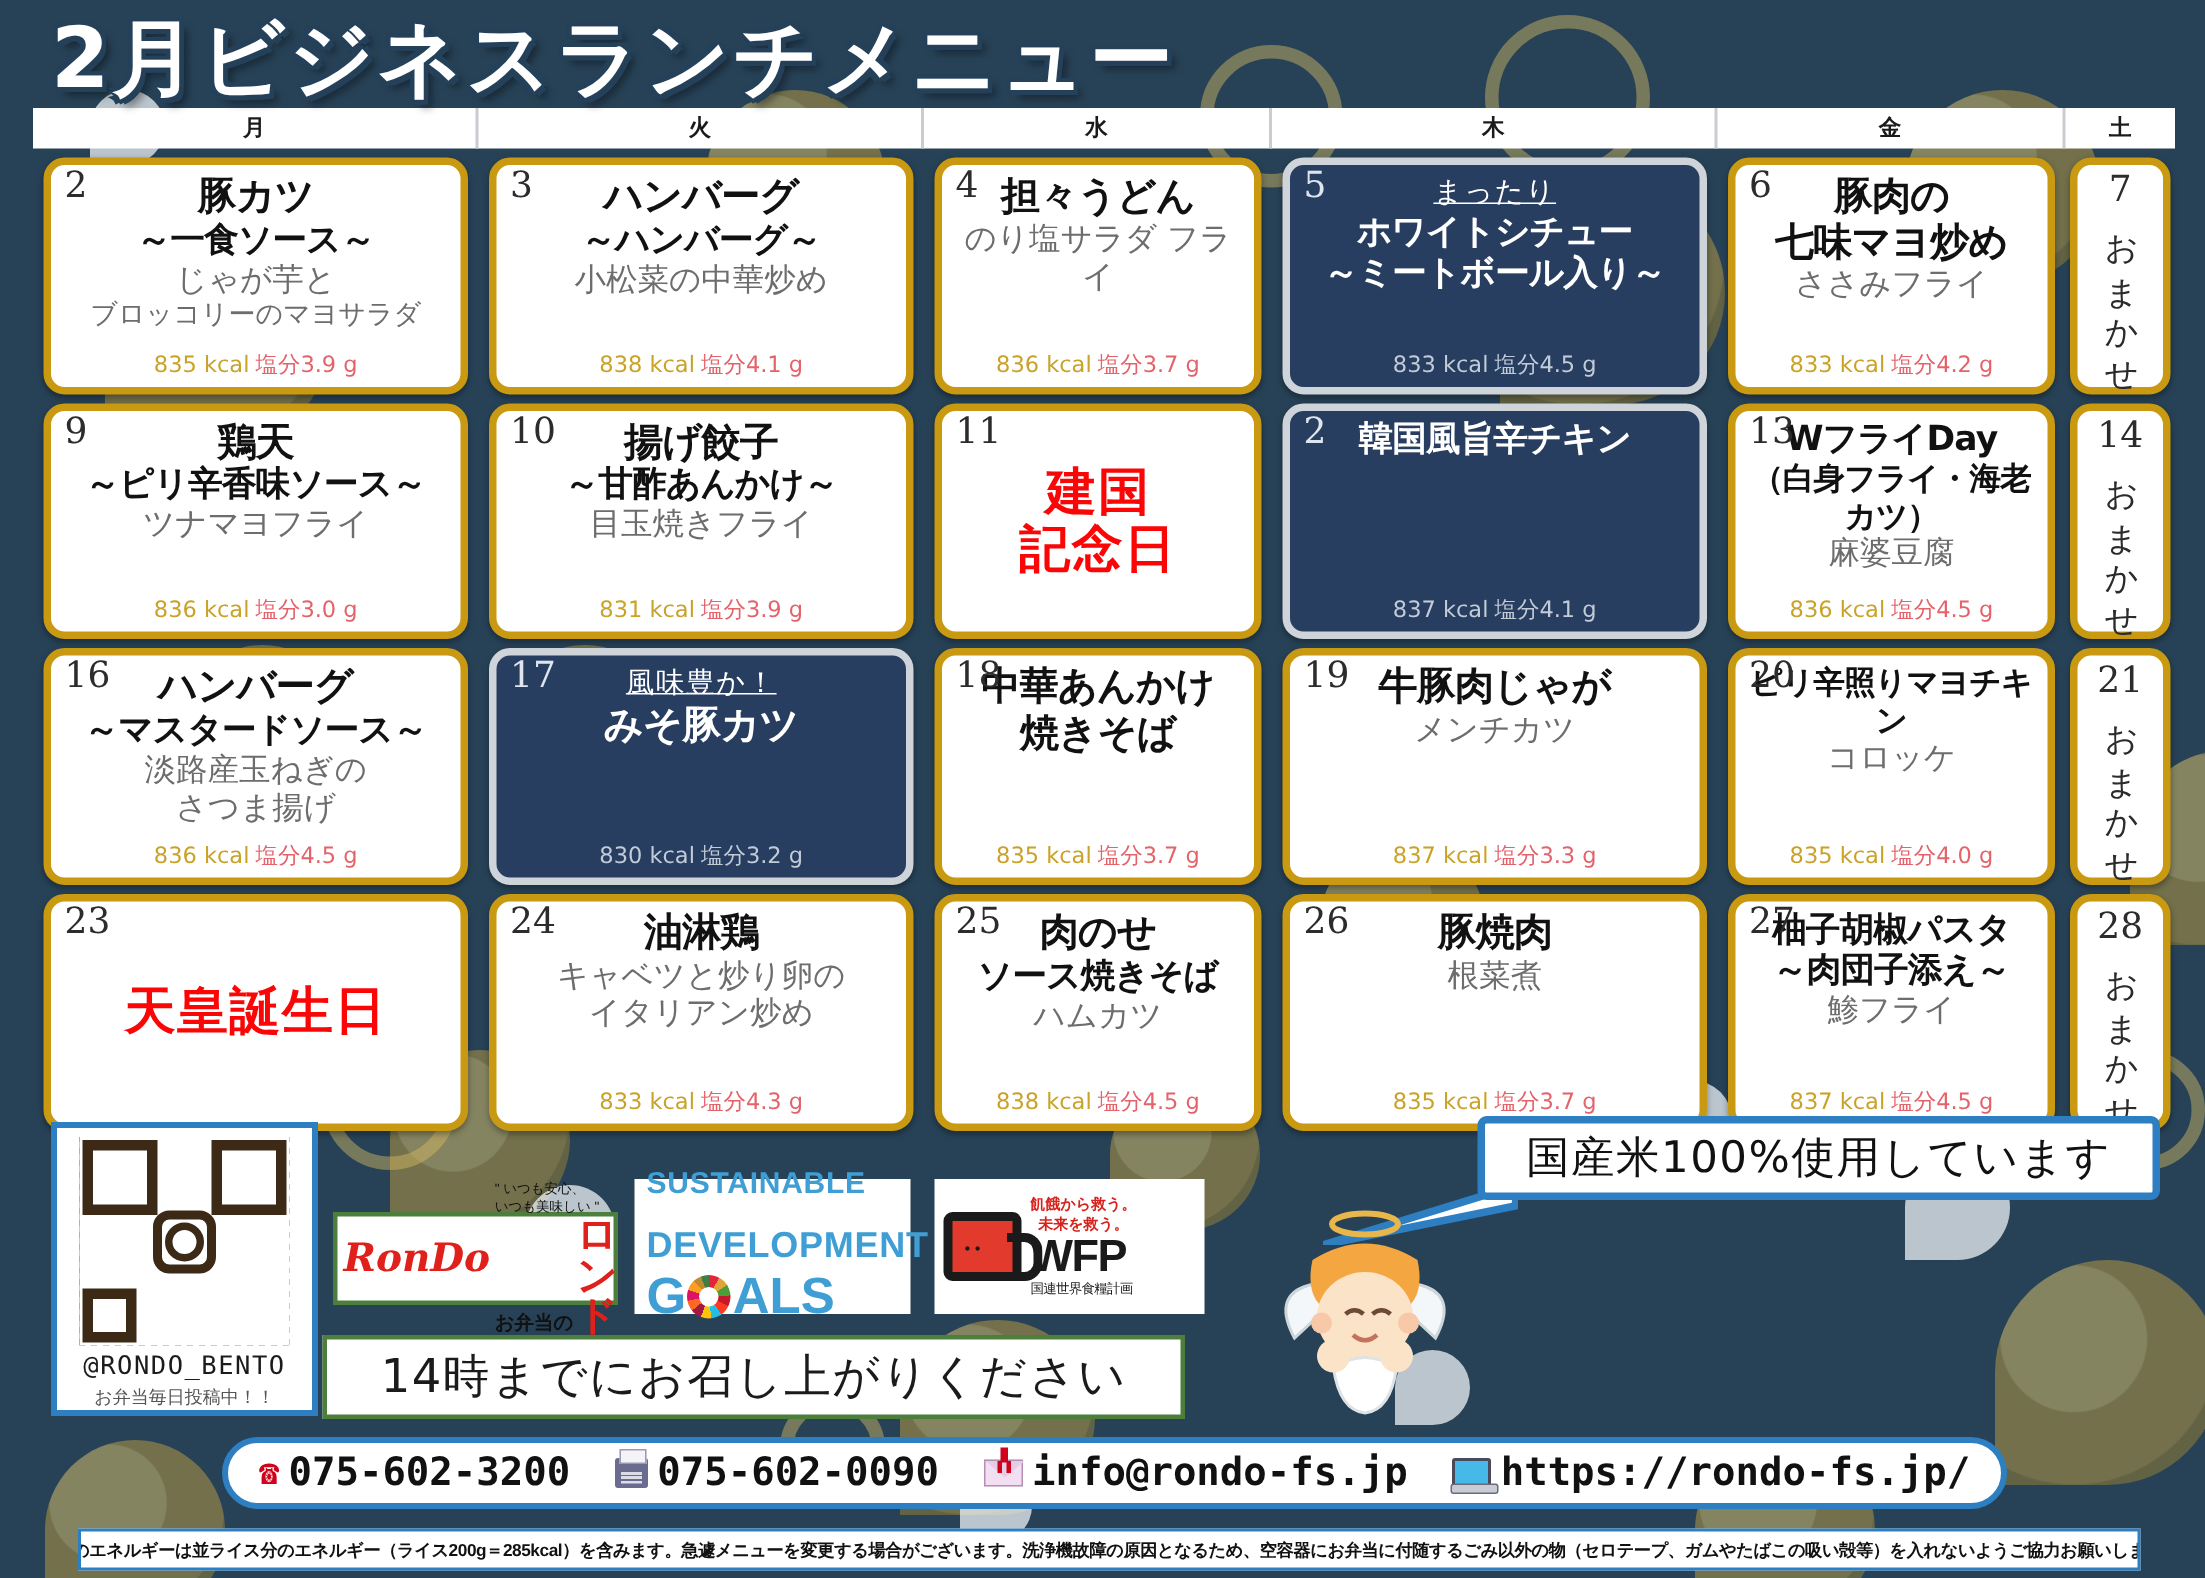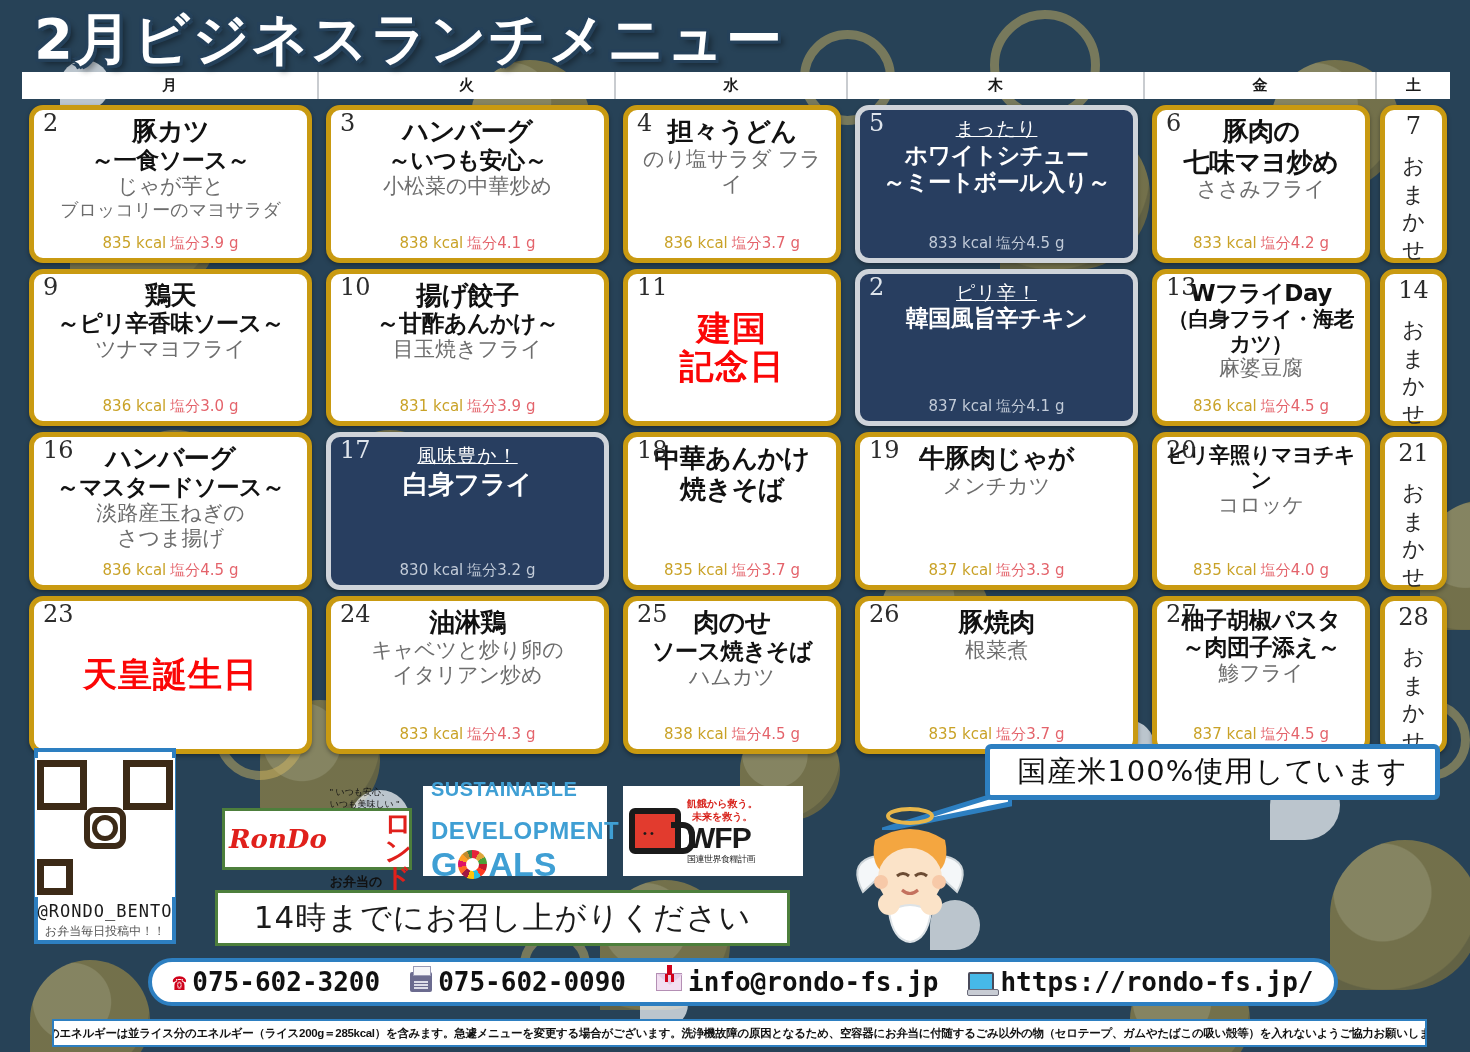--- a/index.html
+++ b/index.html
@@ -127,21 +127,21 @@
   }
 
   .vtext {
     writing-mode: vertical-rl; text-orientation: upright;
     font-size: 22px; color: #2b2b2b; letter-spacing: 3px;
     margin: 0 auto; font-family: "DejaVu Sans", sans-serif;
   }
 
   
   .qr-box {
-    position: absolute; left: 34px; top: 748px; width: 142px; height: 196px;
+    position: absolute; left: 34px; top: 748px; width: 178px; height: 196px;
     background: #ffffff; border: 4px solid #2d7fc1; z-index: 6;
     display: flex; flex-direction: column; align-items: center; padding-top: 6px;
   }
   .qr {
     width: 140px; height: 140px;
     background-color: #ffffff;
     background-image:
       repeating-linear-gradient(90deg, #3c2a17 0 4px, transparent 4px 8px),
       repeating-linear-gradient(0deg, #3c2a17 0 4px, transparent 4px 8px);
     background-blend-mode: lighten;
@@ -354,21 +354,21 @@
           </div>
           <div class="nutri">
             <span class="kcal">835 kcal</span>
             <span class="salt">塩分3.9 g</span>
           </div>
         </div>
         <div class="cell">
           <div class="daynum">3</div>
           <div class="dish">
             <div class="main-name">ハンバーグ</div>
-            <div class="main-name sm">～いつも安心～</div>
+            <div class="main-name sm">～ハンバーグ～</div>
             <div class="sub-name">小松菜の中華炒め</div>
           </div>
           <div class="nutri">
             <span class="kcal">838 kcal</span>
             <span class="salt">塩分4.1 g</span>
           </div>
         </div>
         <div class="cell">
           <div class="daynum">4</div>
           <div class="dish">
@@ -437,21 +437,20 @@
         <div class="cell">
           <div class="daynum">11</div>
           <div class="holiday">
             <div>建国</div>
             <div>記念日</div>
           </div>
         </div>
         <div class="cell navy">
           <div class="daynum">2</div>
           <div class="dish">
-            <div class="accent">ピリ辛！</div>
             <div class="main-name sm">韓国風旨辛チキン</div>
           </div>
           <div class="nutri">
             <span class="kcal">837 kcal</span>
             <span class="salt">塩分4.1 g</span>
           </div>
         </div>
         <div class="cell">
           <div class="daynum">13</div>
           <div class="dish">
@@ -480,21 +479,21 @@
           </div>
           <div class="nutri">
             <span class="kcal">836 kcal</span>
             <span class="salt">塩分4.5 g</span>
           </div>
         </div>
         <div class="cell navy">
           <div class="daynum">17</div>
           <div class="dish">
             <div class="accent">風味豊か！</div>
-            <div class="main-name">白身フライ</div>
+            <div class="main-name">みそ豚カツ</div>
           </div>
           <div class="nutri">
             <span class="kcal">830 kcal</span>
             <span class="salt">塩分3.2 g</span>
           </div>
         </div>
         <div class="cell">
           <div class="daynum">18</div>
           <div class="dish">
             <div class="main-name">中華あんかけ</div>

